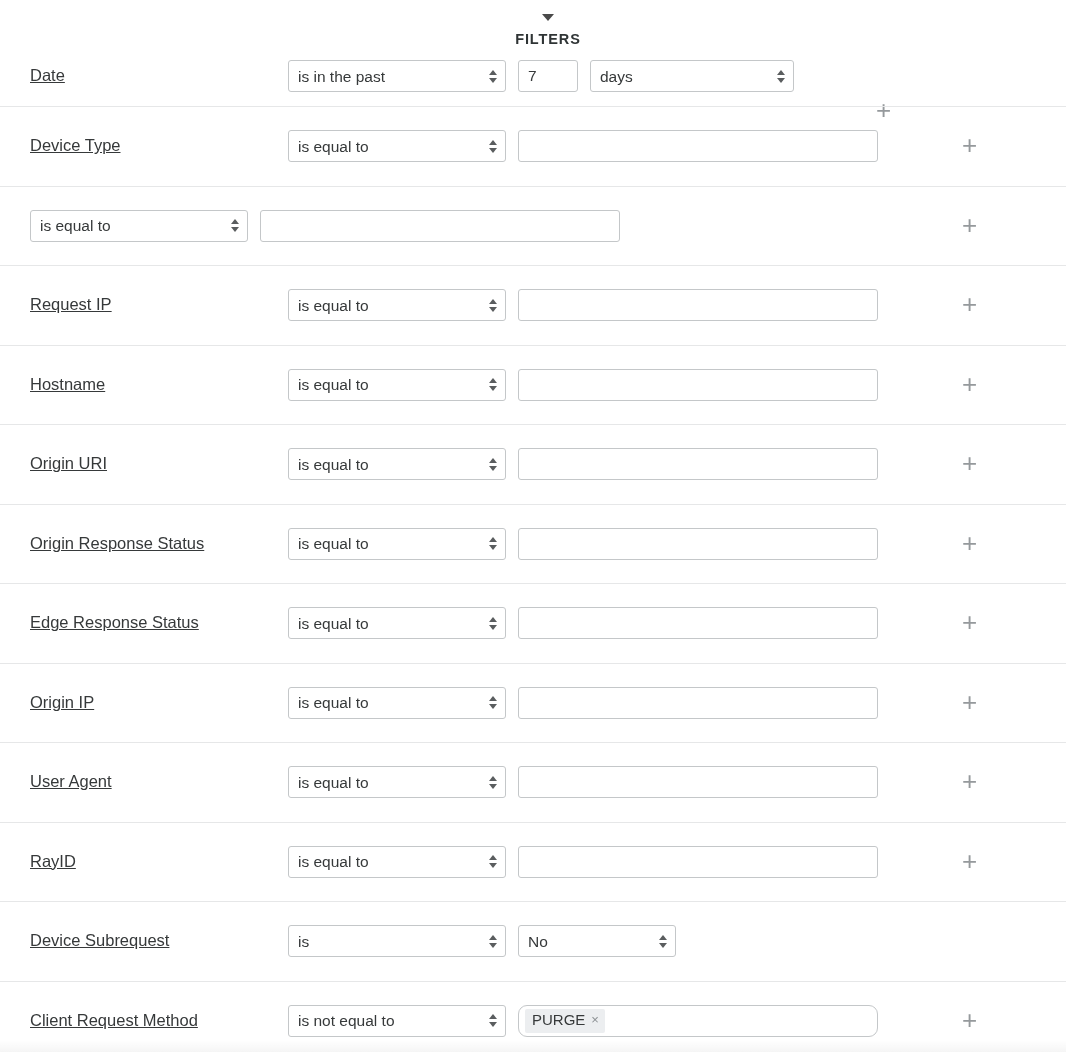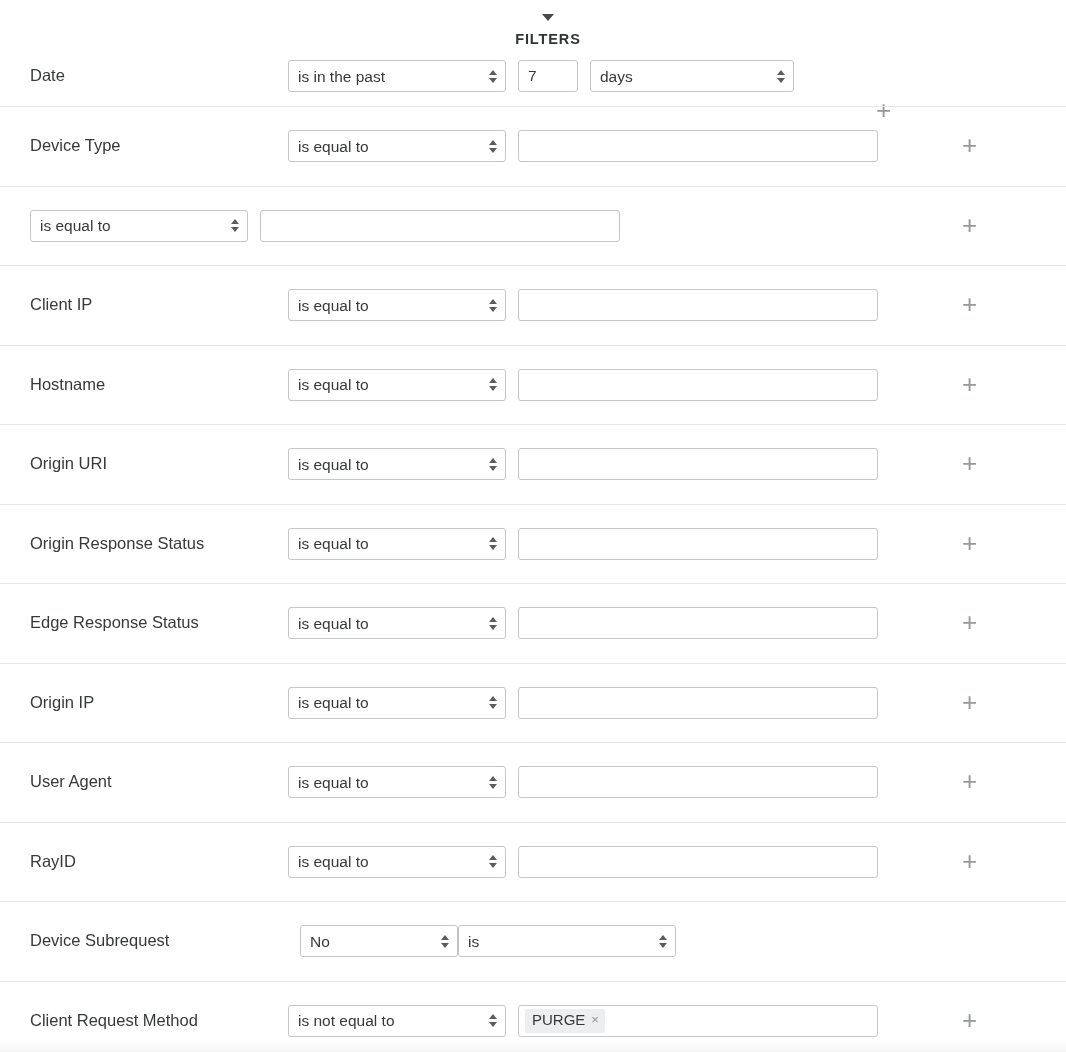--- a/index.html
+++ b/index.html
@@ -60,20 +60,21 @@
     border-top: none;
     height: 60px;
   }
 
   .label {
     width: 258px;
     font-size: 16.5px;
     color: #36393a;
     flex: 0 0 auto;
     line-height: 1.2;
+    text-decoration: underline;
   }
 
   .control-wrap {
     display: flex;
     align-items: flex-end;
   }
 
   select.op {
     -webkit-appearance: none;
     appearance: none;
@@ -149,21 +150,21 @@
   input.txt.value { width: 360px; }
   input.txt.num { width: 60px; }
 
   .gap-sm { margin-left: 12px; }
 
   .token-field {
     width: 360px;
     height: 32px;
     box-sizing: border-box;
     border: 1px solid #c4c7c9;
-    border-radius: 3px;
+    border-radius: 9px;
     background: #ffffff;
     display: flex;
     align-items: center;
     padding: 0 6px;
     margin-left: 12px;
   }
   .token {
     display: inline-flex;
     align-items: center;
     gap: 6px;
@@ -266,21 +267,21 @@
               <i class="up"></i>
               <i class="down"></i>
             </span>
         </span>
         <input class="txt value gap-sm" type="text" value="" style="">
       </div>
       <span class="plus pos-default" style="top:25px">+</span>
     </div>
 
     <div class="filter-row">
-      <div class="label">Client IP</div>
+      <div class="label">Request IP</div>
       <div class="control-wrap">
         <span class="select-shell">
           <select class="op">
             <option>is equal to</option>
           </select>
           <span class="spin">
               <i class="up"></i>
               <i class="down"></i>
             </span>
         </span>
@@ -404,32 +405,32 @@
             </span>
         </span>
         <input class="txt value gap-sm" type="text" value="" style="">
       </div>
       <span class="plus pos-default" style="top:25px">+</span>
     </div>
 
     <div class="filter-row">
       <div class="label">Device Subrequest</div>
       <div class="control-wrap">
+        <span class="select-shell">
+          <select class="op">
+            <option>is</option>
+          </select>
+          <span class="spin">
+              <i class="up"></i>
+              <i class="down"></i>
+            </span>
+        </span>
         <span class="select-shell gap-sm">
           <select class="unit narrow">
             <option>No</option>
-          </select>
-          <span class="spin">
-              <i class="up"></i>
-              <i class="down"></i>
-            </span>
-        </span>
-        <span class="select-shell">
-          <select class="op">
-            <option>is</option>
           </select>
           <span class="spin">
               <i class="up"></i>
               <i class="down"></i>
             </span>
         </span>
       </div>
     </div>
 
     <div class="filter-row">

